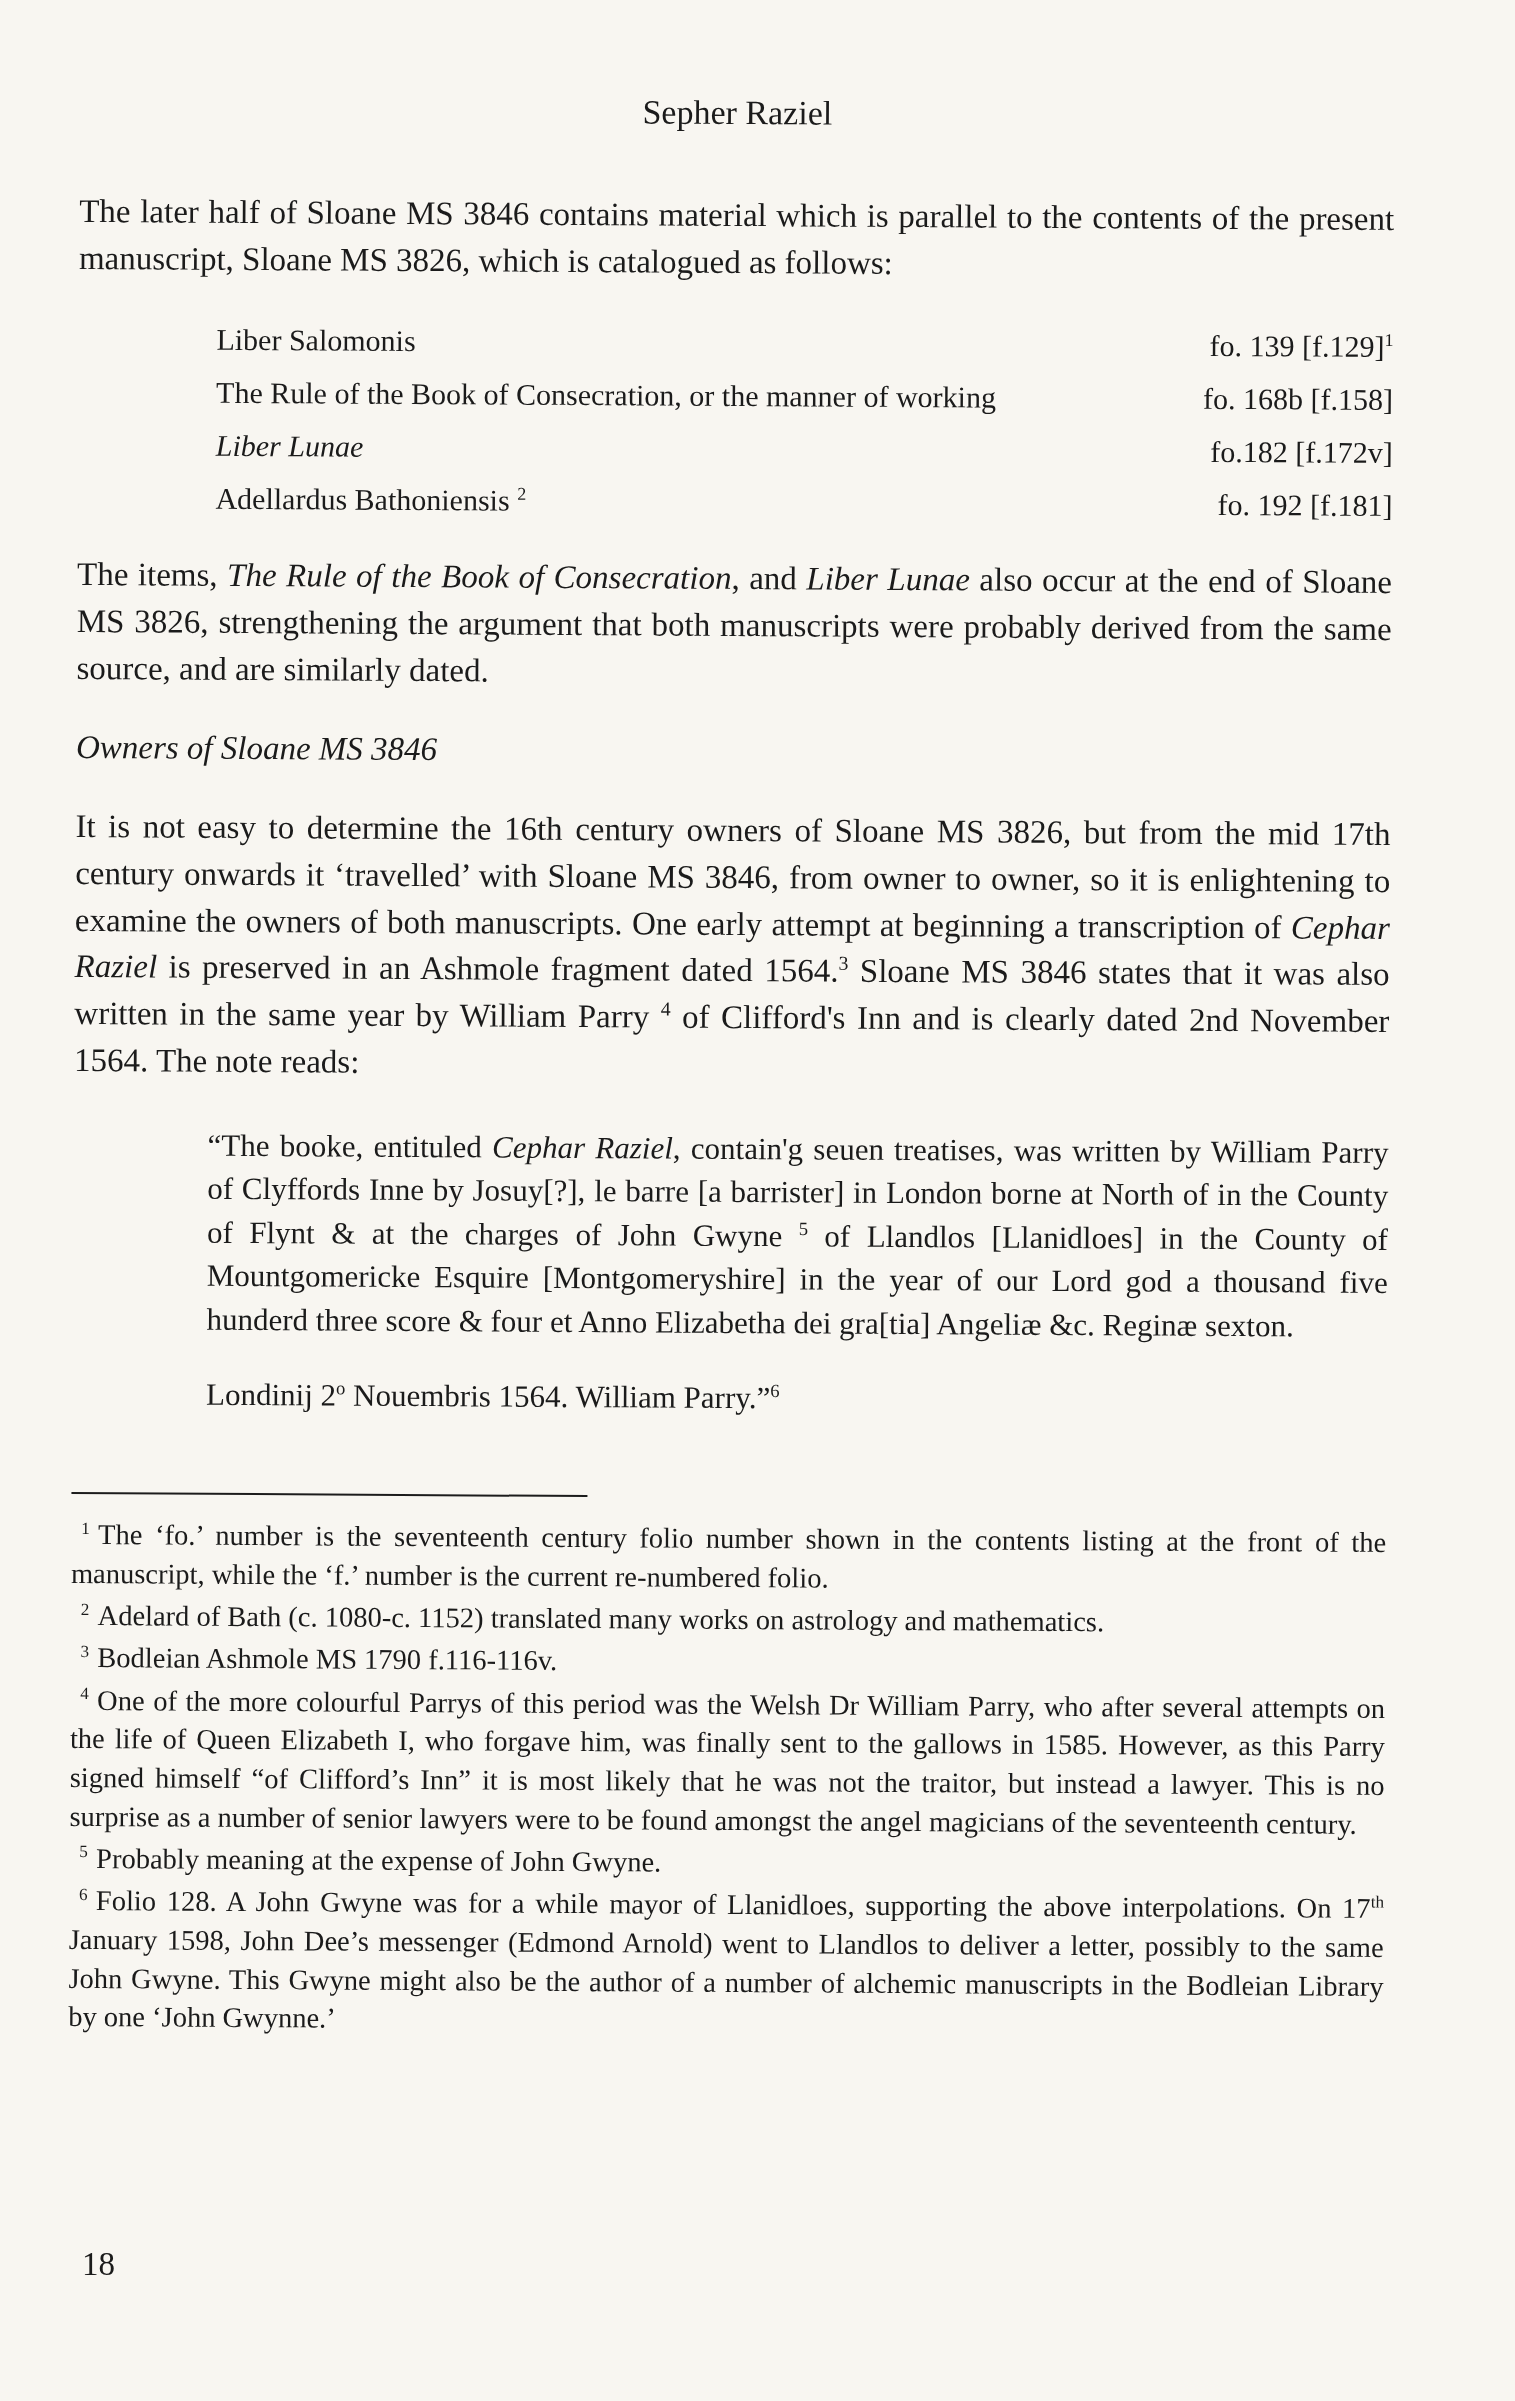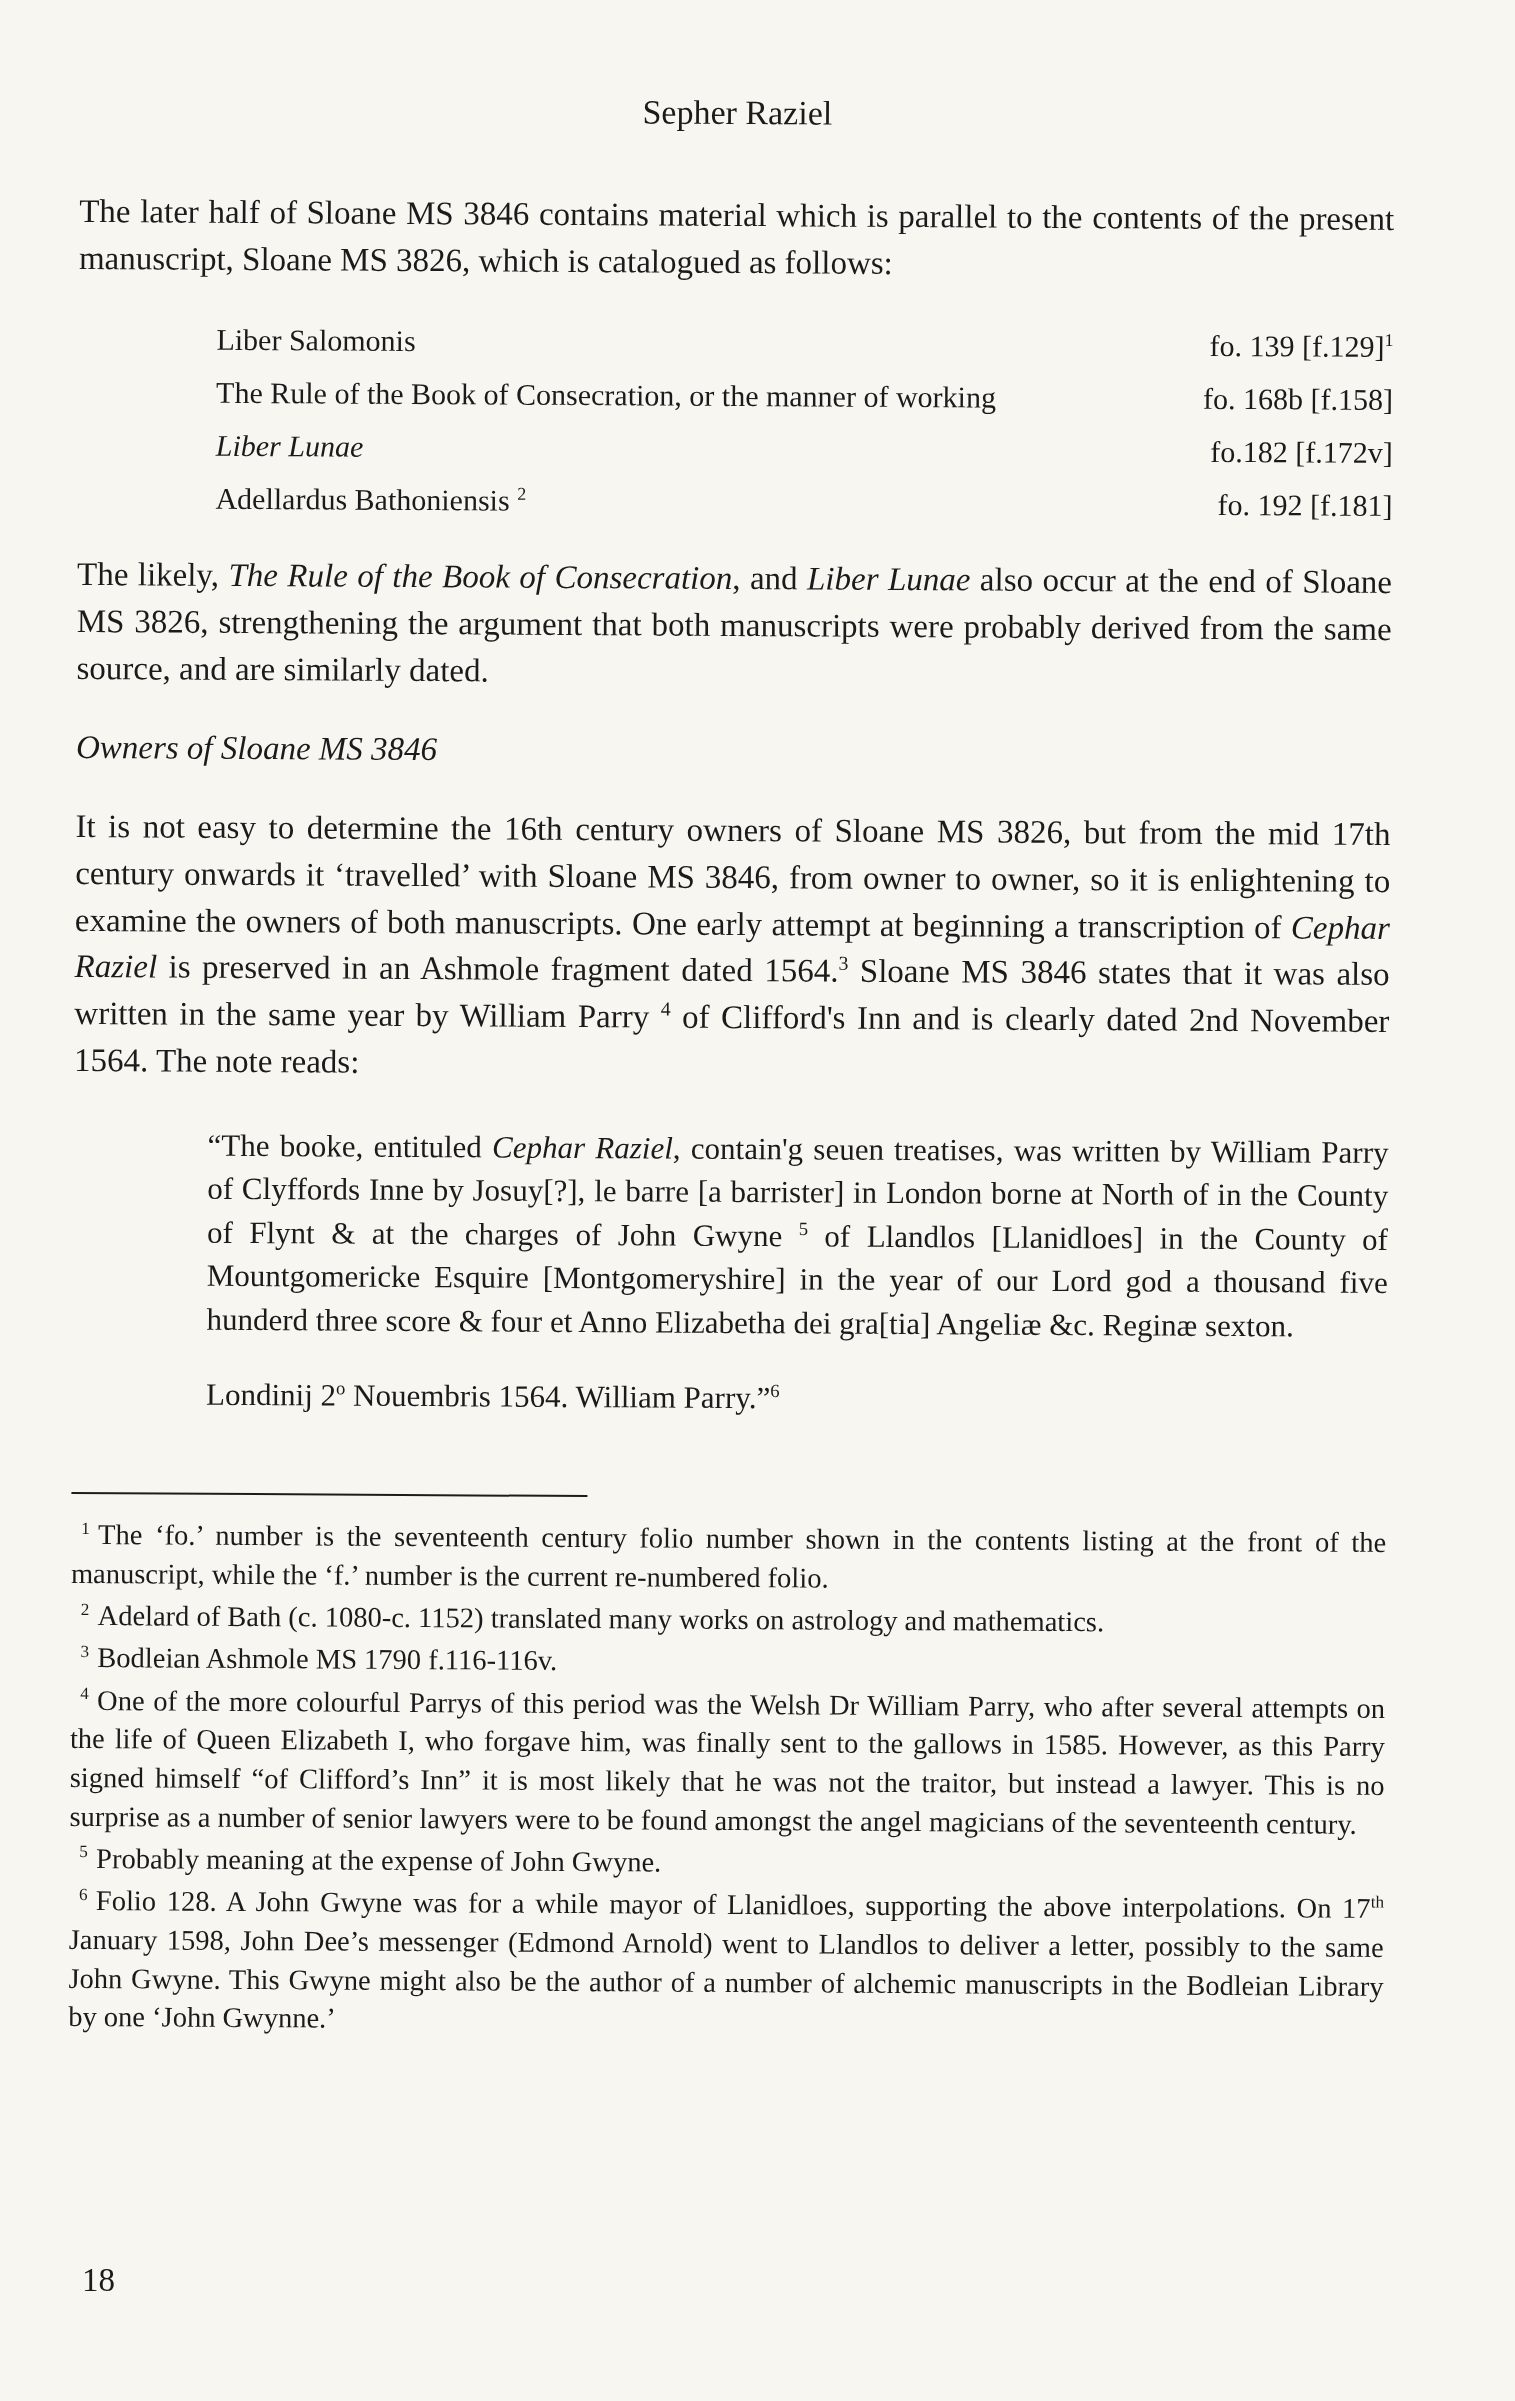--- a/index.html
+++ b/index.html
@@ -100,21 +100,20 @@
     vertical-align: super;
   }
   .fn-num {
     margin-right: 8.4px;
   }
   .page-number {
     position: absolute;
     left: 82px;
     top: 2246px;
     font-size: 33px;
-    margin-top: 16px;
   }
 </style>
 </head>
 <body>
 
 <div class="page">
   <div class="content">
 
     <h1 class="title">Sepher Raziel</h1>
 
@@ -132,21 +131,21 @@
       <div class="catalog-row">
         <span class="catalog-label"><i>Liber Lunae</i></span>
         <span class="catalog-folio"><span>fo.182 [f.172v]</span></span>
       </div>
       <div class="catalog-row">
         <span class="catalog-label"><span>Adellardus Bathoniensis </span><sup>2</sup></span>
         <span class="catalog-folio"><span>fo. 192 [f.181]</span></span>
       </div>
     </div>
 
-    <p class="body-para"><span>The likely, </span><i>The Rule of the Book of Consecration</i><span>, and </span><i>Liber Lunae</i><span> also occur at the end of Sloane MS 3826, strengthening the argument that both manuscripts were probably derived from the same source, and are similarly dated.</span></p>
+    <p class="body-para"><span>The items, </span><i>The Rule of the Book of Consecration</i><span>, and </span><i>Liber Lunae</i><span> also occur at the end of Sloane MS 3826, strengthening the argument that both manuscripts were probably derived from the same source, and are similarly dated.</span></p>
 
     <h2 class="section-heading">Owners of Sloane MS 3846</h2>
 
     <p class="body-para owners-para"><span>It is not easy to determine the 16th century owners of Sloane MS 3826, but from the mid 17th century onwards it ‘travelled’ with Sloane MS 3846, from owner to owner, so it is enlightening to examine the owners of both manuscripts. One early attempt at beginning a transcription of </span><i>Cephar Raziel</i><span> is preserved in an Ashmole fragment dated 1564.</span><sup>3</sup><span> Sloane MS 3846 states that it was also written in the same year by William Parry </span><sup>4</sup><span> of Clifford's Inn and is clearly dated 2nd November 1564. The note reads:</span></p>
 
     <blockquote class="quote">
       <p class="quote-body"><span>“The booke, entituled </span><i>Cephar Raziel</i><span>, contain'g seuen treatises, was written by William Parry of Clyffords Inne by Josuy[?], le barre [a barrister] in London borne at North of in the County of Flynt &amp; at the charges of John Gwyne </span><sup>5</sup><span> of Llandlos [Llanidloes] in the County of Mountgomericke Esquire [Montgomeryshire] in the year of our Lord god a thousand five hunderd three score &amp; four et Anno Elizabetha dei gra[tia] Angeliæ &amp;c. Reginæ sexton.</span></p>
       <p class="quote-signoff"><span>Londinij 2</span><sup>o</sup><span> Nouembris 1564. William Parry.”</span><sup>6</sup></p>
     </blockquote>
 

